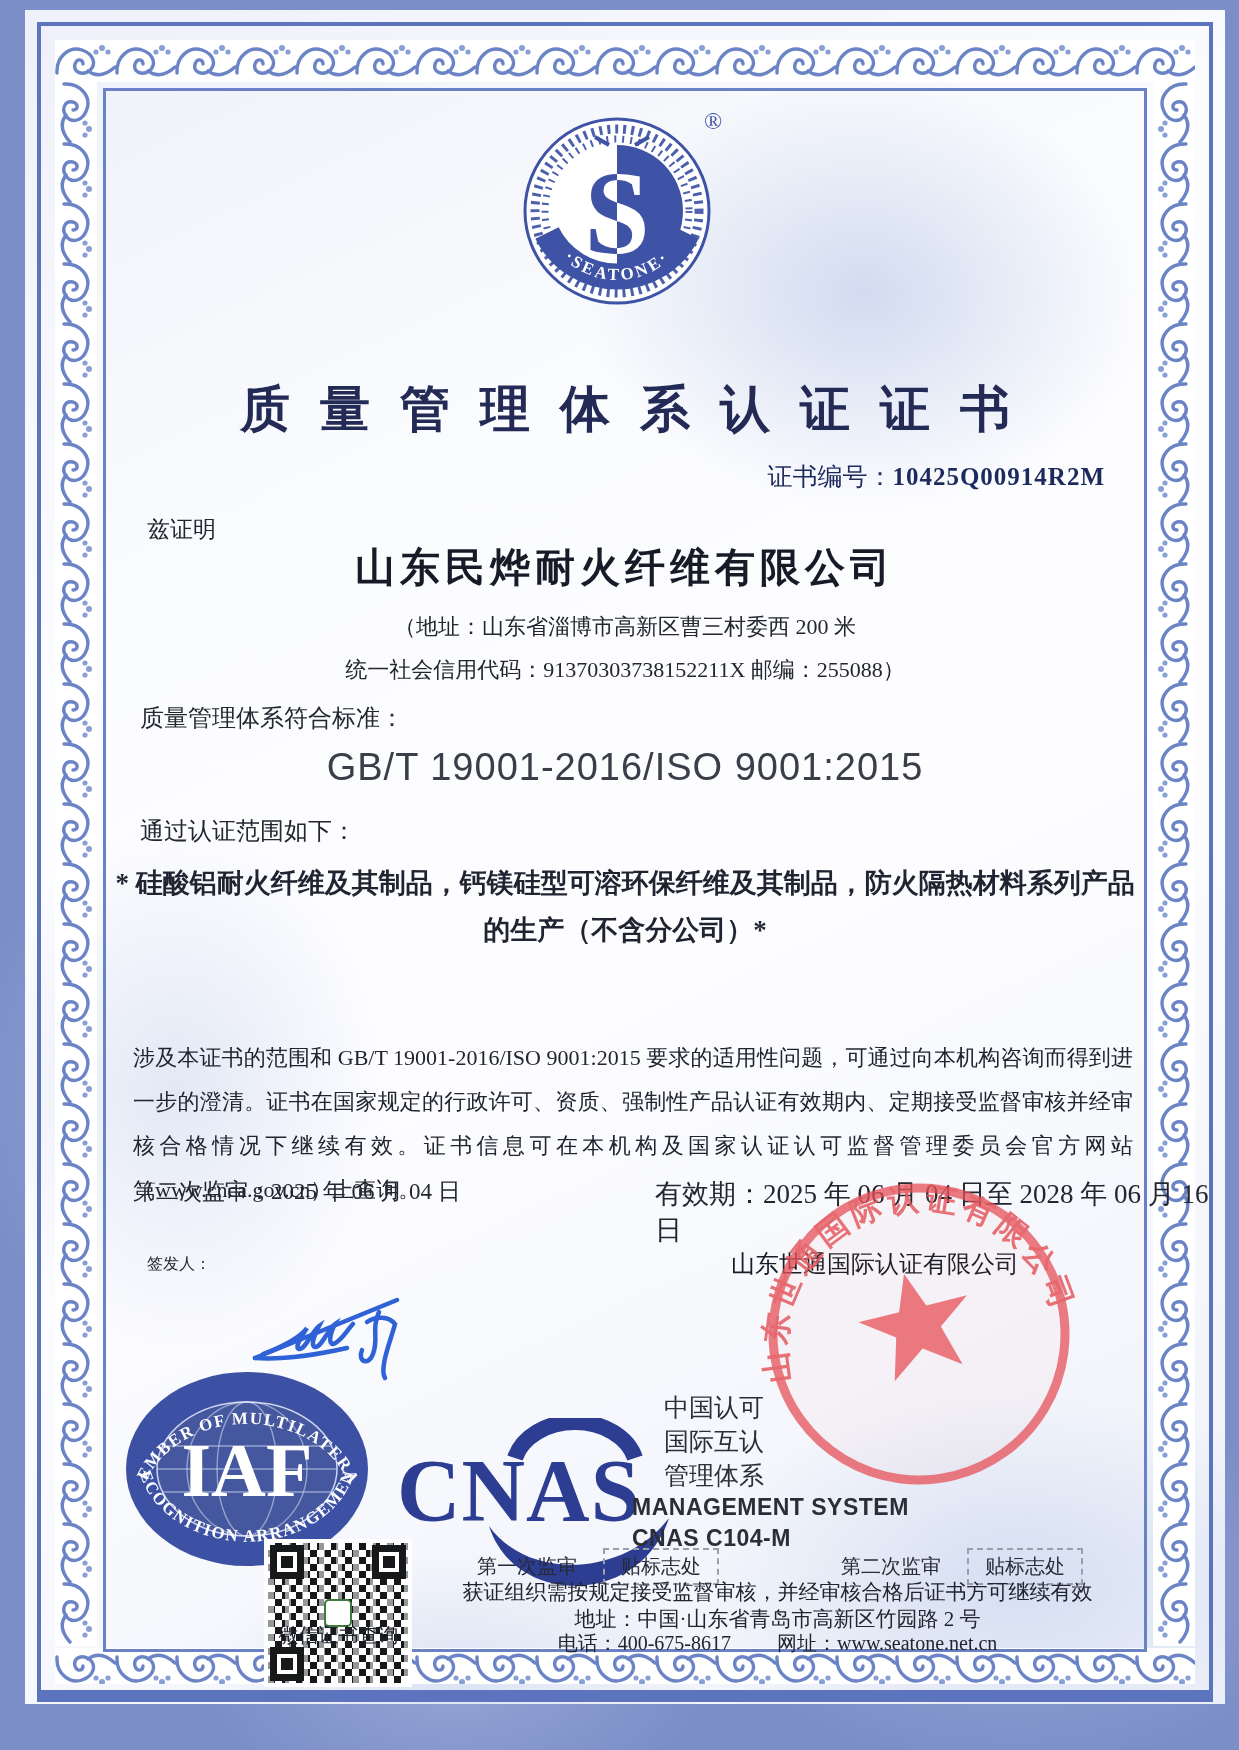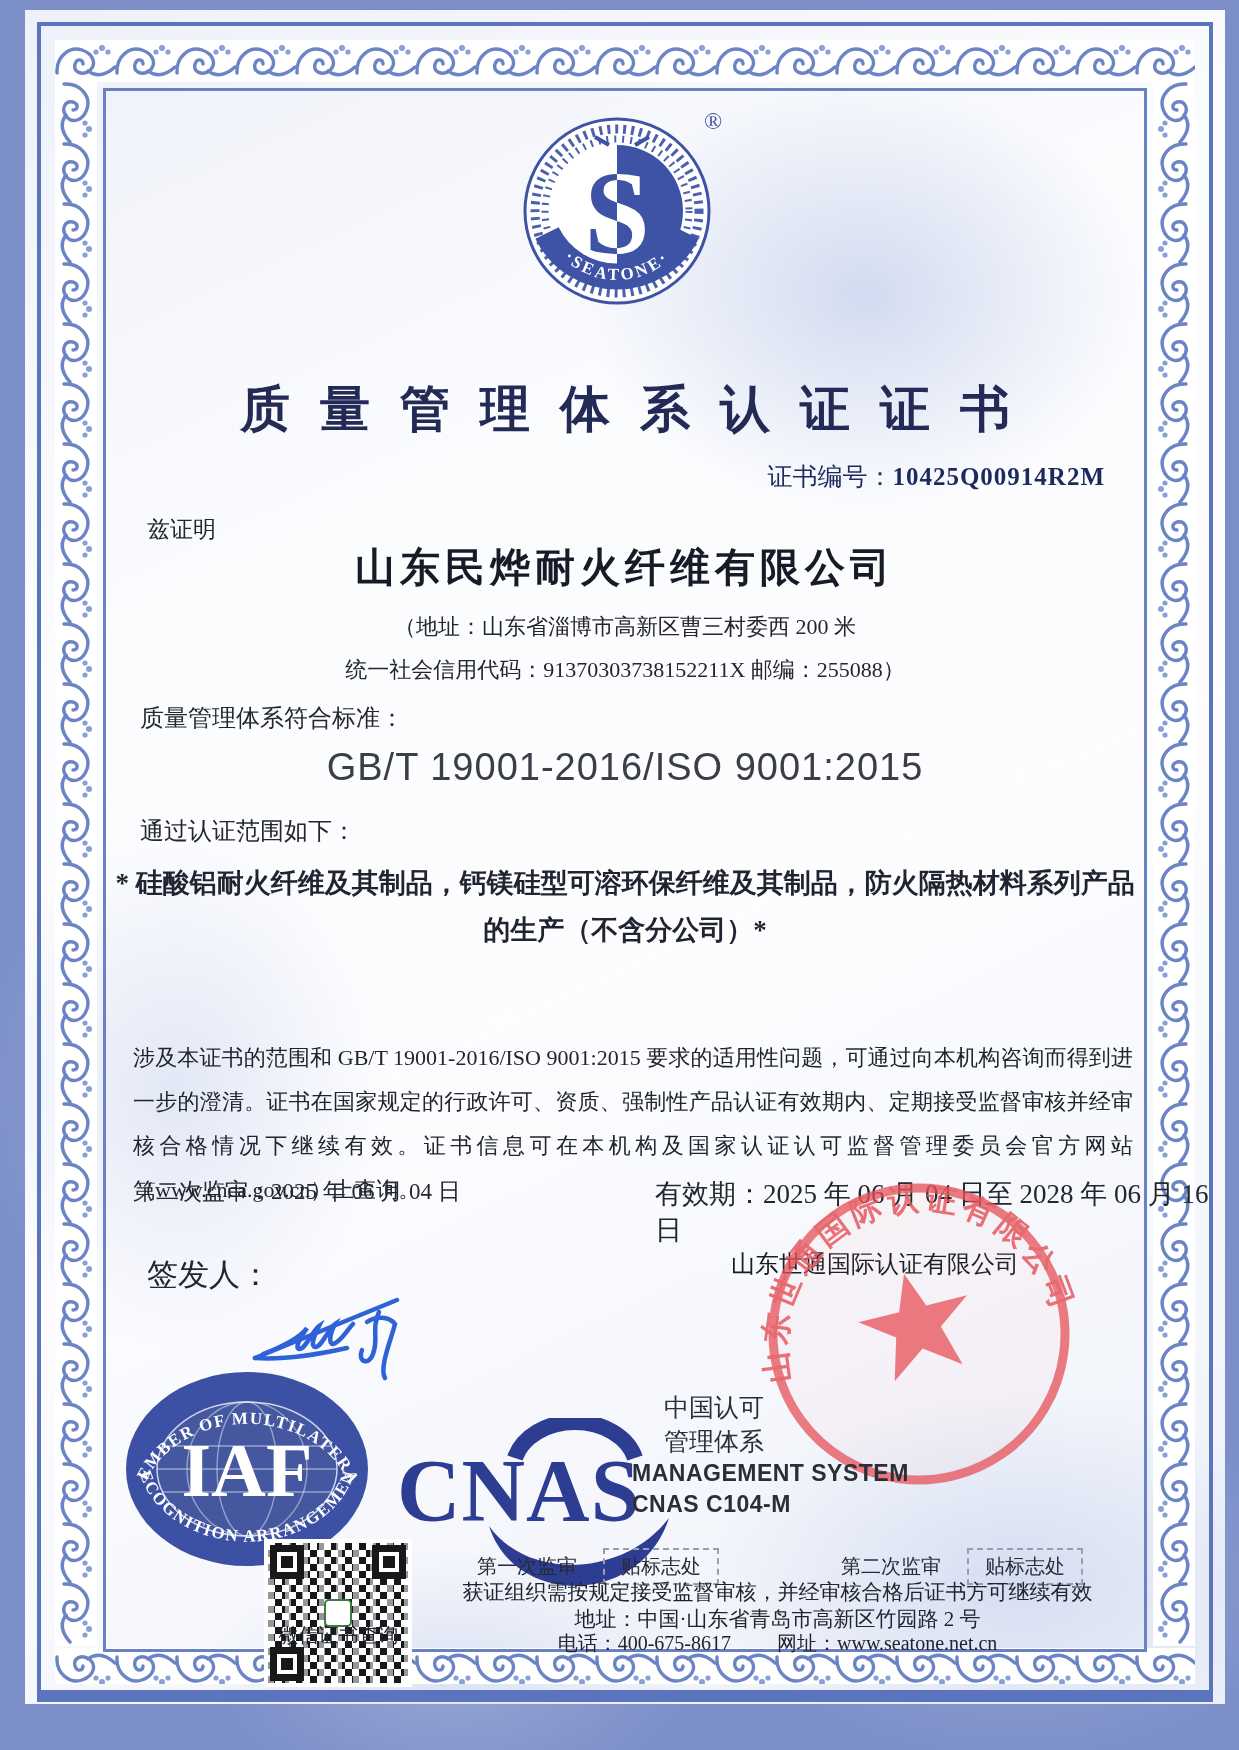--- a/index.html
+++ b/index.html
@@ -34,21 +34,21 @@
   .company{top:530px;font-size:40px;font-weight:700;letter-spacing:5px;color:#161b27;}
   .addr1{top:602px;font-size:22px;}
   .addr2{top:645px;font-size:22px;}
   .stdlabel{left:115px;top:692px;font-size:24px;}
   .standard{top:736px;font-family:"Liberation Sans",sans-serif;font-size:38px;color:#3a3e48;letter-spacing:1px;}
   .scopelabel{left:115px;top:805px;font-size:24px;}
   .scope{top:850px;left:85px;right:85px;text-align:center;font-size:27px;font-weight:700;line-height:47px;color:#1f2430;}
   .disclaimer{top:1026px;left:108px;right:92px;font-size:22px;line-height:44px;text-align:justify;color:#20242f;}
   .issue{left:108px;top:1166px;font-size:23px;}
   .validity{left:630px;top:1166px;font-size:27px;}
-  .signer{left:122px;top:1244px;font-size:31px;text-align:center;}
+  .signer{left:122px;top:1244px;font-size:16px;text-align:center;}
   .signature{left:222px;top:1268px;width:215px;height:110px;}
   .issuer{left:690px;top:1238px;width:320px;text-align:center;font-size:24px;color:#181c26;}
   .stamp{left:728px;top:1168px;width:332px;height:312px;opacity:.88;}
   .iaf{left:93px;top:1356px;width:258px;height:206px;}
   .cnaslogo{left:372px;top:1408px;width:300px;height:175px;}
   .accblock{left:607px;top:1380px;width:330px;}
   .accblock .cn{font-family:"Liberation Sans",sans-serif;font-size:25px;line-height:34px;color:#2b2e36;margin-left:32px;}
   .accblock .en{font-family:"Liberation Sans",sans-serif;font-size:23px;line-height:31px;font-weight:700;color:#2b2e36;letter-spacing:.5px;}
   
   .qr{left:243px;top:1533px;width:140px;height:140px;background:
@@ -308,20 +308,21 @@
   </svg>
 
   <svg class="abs cnaslogo" viewBox="0 0 300 175">
     <path d="M118,40 A62,48 0 0 1 238,40" fill="none" stroke="#2c3d92" stroke-width="16"></path>
     <text x="0" y="102" font-family="Liberation Sans, sans-serif" font-weight="700" font-size="88" letter-spacing="1" fill="#2c3d92">CNAS</text>
     <path d="M92,108 C130,162 226,160 272,100 C244,188 118,190 92,108 Z" fill="#2c3d92"></path>
   </svg>
 
   <div class="abs accblock">
     <div class="cn">中国认可</div>
+    <div class="cn">国际互认</div>
     <div class="cn">管理体系</div>
     <div class="en">MANAGEMENT SYSTEM</div>
     <div class="en">CNAS C104-M</div>
   </div>
 
   <div class="abs qr">
     <div class="finder f-tl"></div>
     <div class="finder f-tr"></div>
     <div class="finder f-bl"></div>
     <div class="qrlogo"></div>

